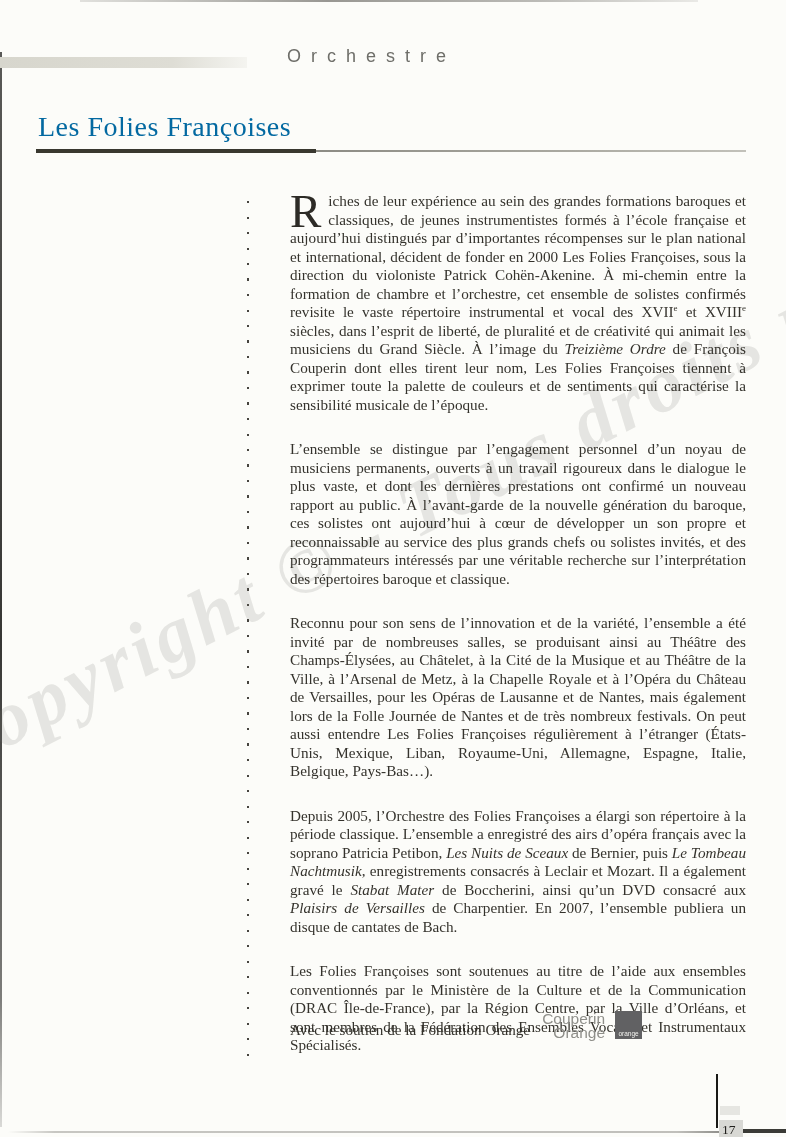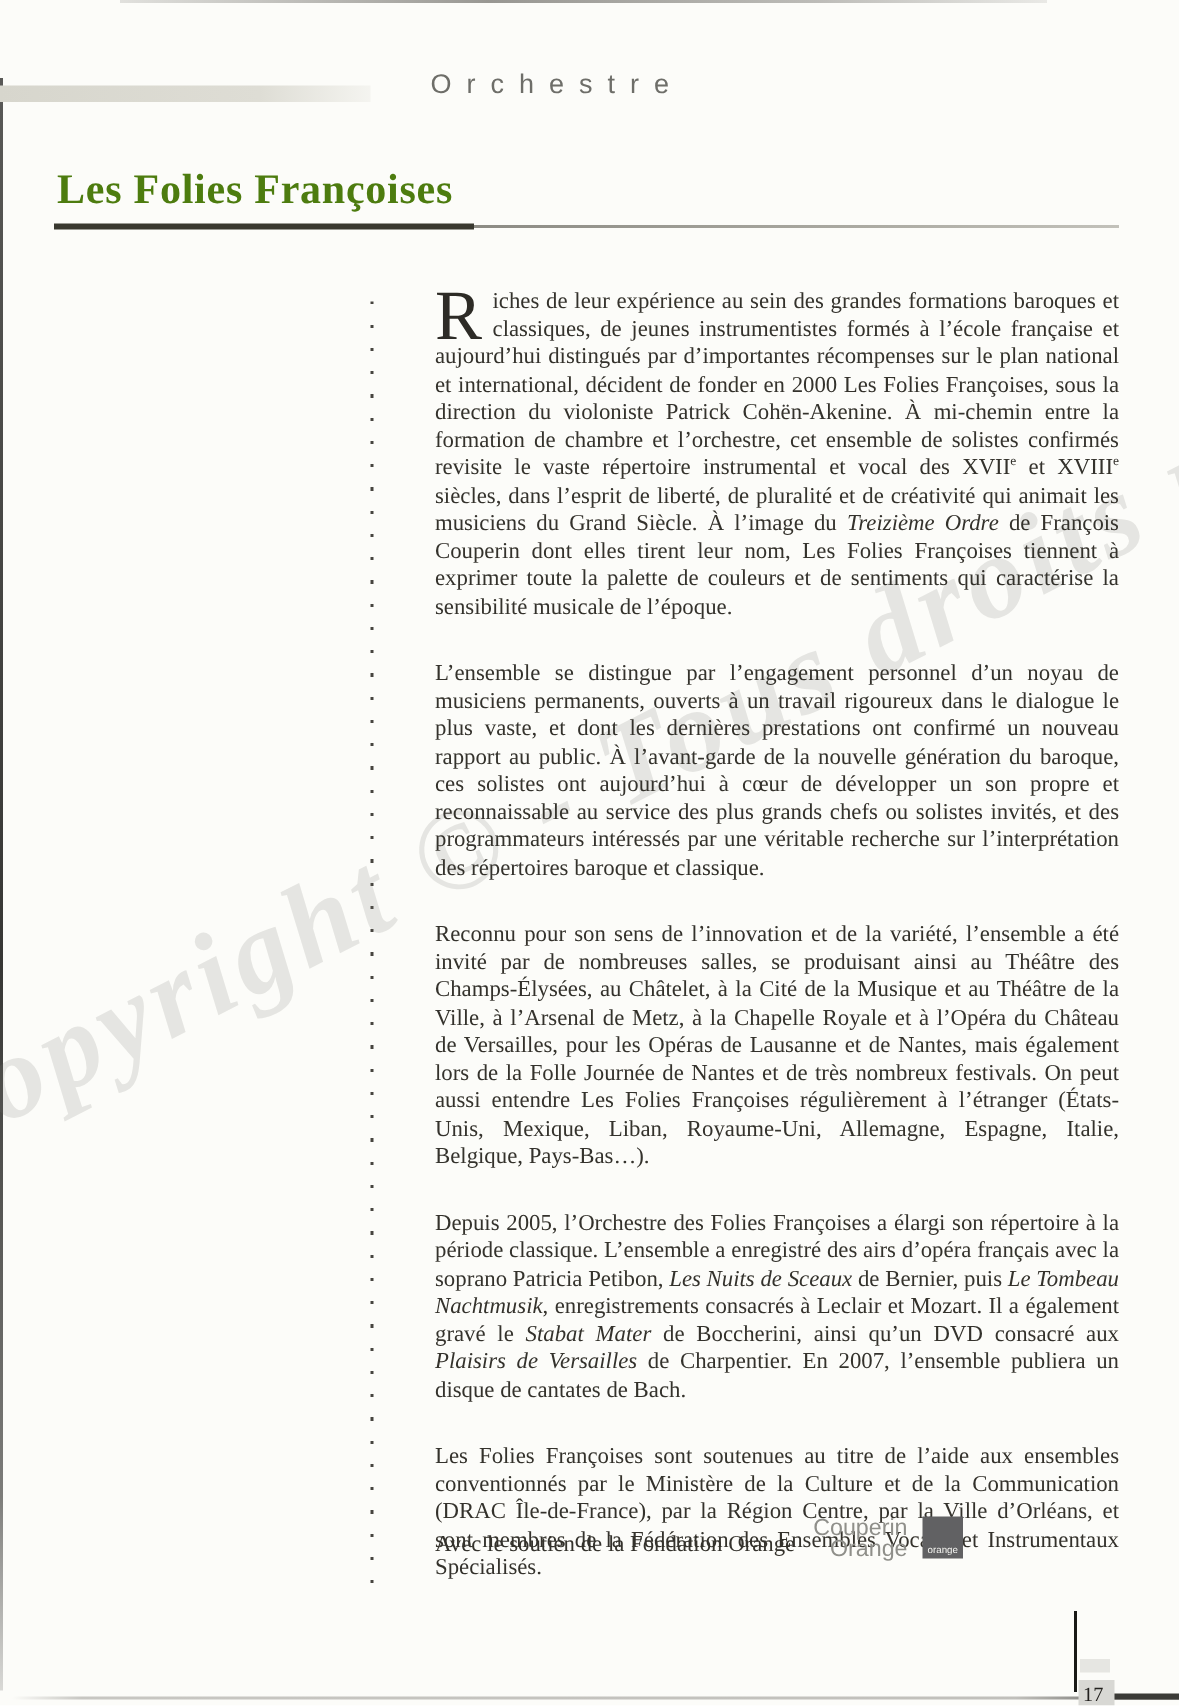--- a/index.html
+++ b/index.html
@@ -18,22 +18,22 @@
   .edge-bottom-dark { position:absolute; left:731px; top:1129px; width:55px; height:4px; background:#3b3b37; }
 
   
   .header-bar { position:absolute; left:0; top:57px; width:247px; height:11px;
     background:linear-gradient(to right, #d7d6cd, #deddd5 70%, rgba(222,221,213,.25)); }
   .section-label { position:absolute; left:287px; top:46px;
     font-family:"Liberation Sans", sans-serif; font-size:18px; letter-spacing:10px;
     color:#6e6e69; white-space:nowrap; }
 
   
-  .page-title { position:absolute; left:38px; top:111px; font-size:28px; font-weight:bold;
-    color:#4d7c0f; letter-spacing:.5px; white-space:nowrap; }
+  .page-title { position:absolute; left:38px; top:111px; font-size:28px; font-weight:normal;
+    color:#0369a1; letter-spacing:.5px; white-space:nowrap; }
   .title-rule-dark { position:absolute; left:36px; top:149px; width:280px; height:4px; background:#39382f; }
   .title-rule-thin { position:absolute; left:316px; top:150px; width:430px; height:2px;
     background:linear-gradient(to right, #8c8b84, #aBaaa2 60%, #c2c1ba); }
 
   
   .dotted-rule { position:absolute; left:247px; top:201px; width:2px; height:862px;
     background-image:repeating-linear-gradient(to bottom, #46443f 0px, #46443f 2px, transparent 2px, transparent 15.5px); }
 
   
   .watermark { position:absolute; left:-80px; top:712px;

